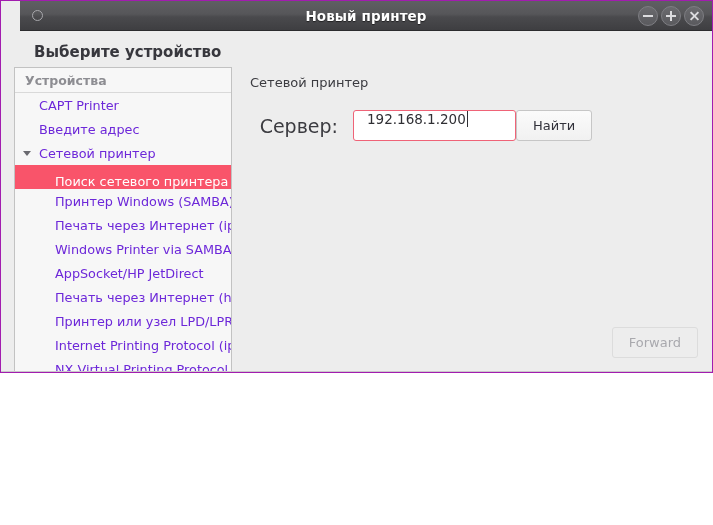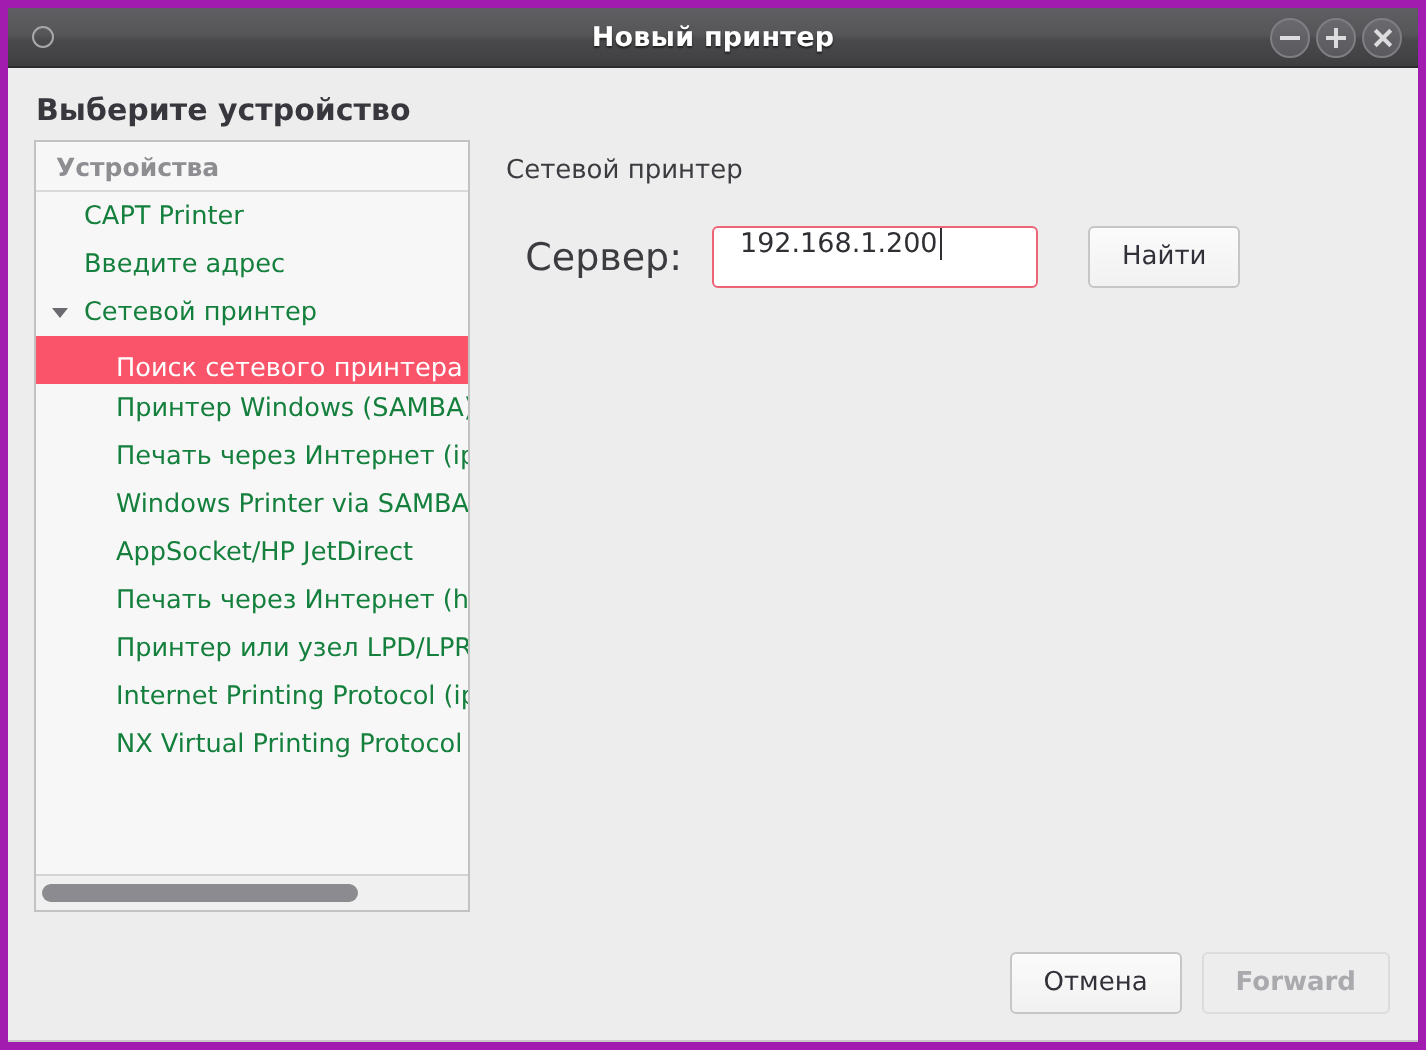--- a/index.html
+++ b/index.html
@@ -8,25 +8,26 @@
     background: #ffffff;
   }
   body {
     font-family: "DejaVu Sans", "Liberation Sans", sans-serif;
     -webkit-font-smoothing: antialiased;
   }
 
   .window {
     position: relative;
     width: 713px;
-    height: 525px;
+    height: 373px;
     overflow: hidden;
     background: #ededed;
     box-sizing: border-box;
-    border: 4px solid #a21caf;
+    border: 1px solid #a21caf;
+    padding-left: 19px;
   }
 
   
   .titlebar {
     position: relative;
     height: 30px;
     background: linear-gradient(to bottom, #5f5f63 0%, #565659 45%, #4a4a4d 55%, #3e3e41 100%);
     border-bottom: 1px solid #2c2c2e;
     display: flex;
     align-items: center;
@@ -153,21 +154,21 @@
     flex: 1 1 auto;
     overflow: hidden;
     position: relative;
     background: #f7f7f7;
   }
   .tree-row {
     height: 24px;
     display: flex;
     align-items: center;
     font-size: 12.8px;
-    color: #15803d;
+    color: #6d28d9;
     white-space: nowrap;
     overflow: hidden;
     box-sizing: border-box;
     cursor: default;
   }
   .tree-row.selected {
     background: #f9546a;
     color: #ffffff;
     align-items: flex-end;
   }
@@ -258,21 +259,21 @@
     background: linear-gradient(to bottom, #fbfbfb, #f1f1f1);
     font-size: 13px;
     color: #31313a;
     font-family: inherit;
     cursor: pointer;
     display: inline-flex;
     align-items: center;
     justify-content: center;
     box-sizing: border-box;
   }
-  .find-btn { margin-left: 25px; }
+  .find-btn { }
 
   
   .footer {
     position: absolute;
     left: 0; right: 0;
     bottom: 0;
     height: 58px;
     display: flex;
     align-items: center;
     justify-content: flex-end;
@@ -369,17 +370,16 @@
           <span>192.168.1.200</span>
             <span class="caret"></span>
         </div>
         <button class="btn find-btn">Найти</button>
       </div>
     </div>
 
   </div>
 
   <div class="footer">
-    <button class="btn">Отмена</button>
     <button class="btn disabled">Forward</button>
   </div>
 
 </div>
 
 </body></html>

